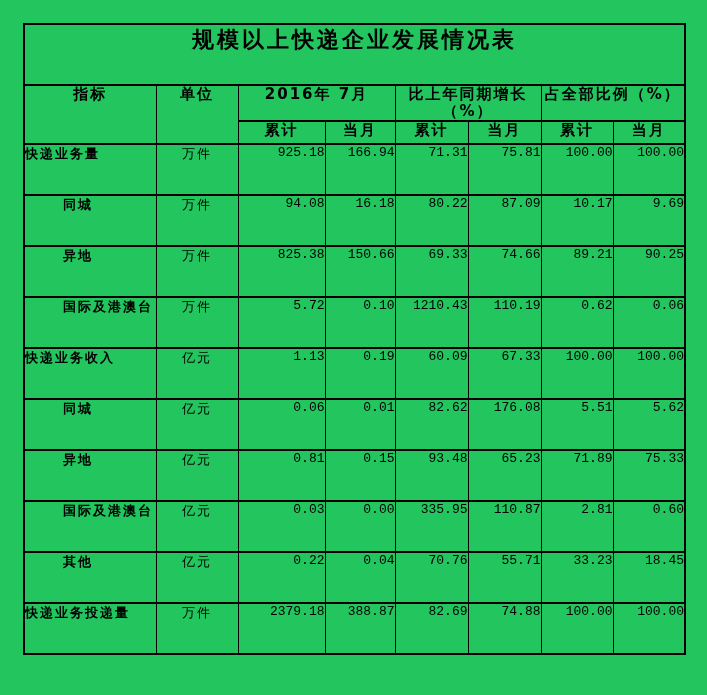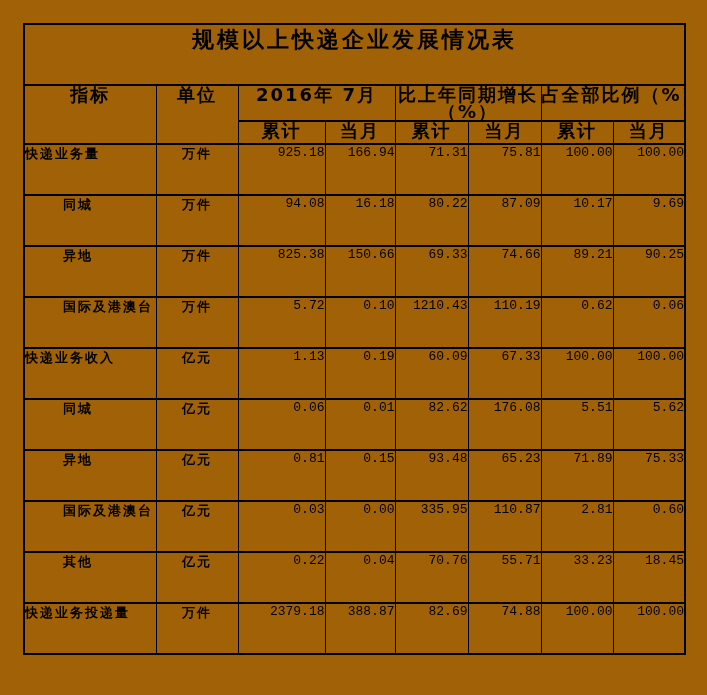--- a/index.html
+++ b/index.html
@@ -8,21 +8,21 @@
     width: 707px;
     height: 695px;
     background: #ffffff;
     font-family: "DejaVu Sans", sans-serif;
     color: #000;
   }
   .stage {
     position: relative;
     width: 707px;
     height: 695px;
-    background: #a16207;
+    background: #22c55e;
     overflow: hidden;
   }
   table.report {
     position: absolute;
     left: 23px;
     top: 23px;
     width: 661px;
     border-collapse: collapse;
     table-layout: fixed;
     border: 2px solid #000;
@@ -38,41 +38,41 @@
   }
   .title-cell {
     height: 59px;
     text-align: center;
     font-weight: bold;
     font-size: 22px;
     letter-spacing: 3px;
     padding-top: 9px;
   }
   th.hcell {
-    font-size: 18px;
+    font-size: 15px;
     font-weight: bold;
     letter-spacing: 2px;
     text-align: center;
     padding-top: 7px;
     line-height: 17px;
   }
   tr.hrow1 { height: 32px; }
   tr.hrow2 { height: 23px; }
   th.wrap { white-space: normal; }
   tbody tr.data-row { height: 51px; }
   td.c-label {
     font-weight: bold;
     font-size: 13px;
     letter-spacing: 2px;
     text-align: left;
     padding: 5px 2px 0 4px;
   }
   td.c-label.indent { padding-left: 38px; }
   td.c-unit {
-    font-weight: bold;
+    font-weight: normal;
     font-size: 13px;
     letter-spacing: 2px;
     text-align: center;
     padding-top: 5px;
   }
   td.c-num {
     font-family: "Liberation Mono", "DejaVu Sans Mono", monospace;
     font-size: 13px;
     text-align: right;
     padding: 5px 2px 0 0;

